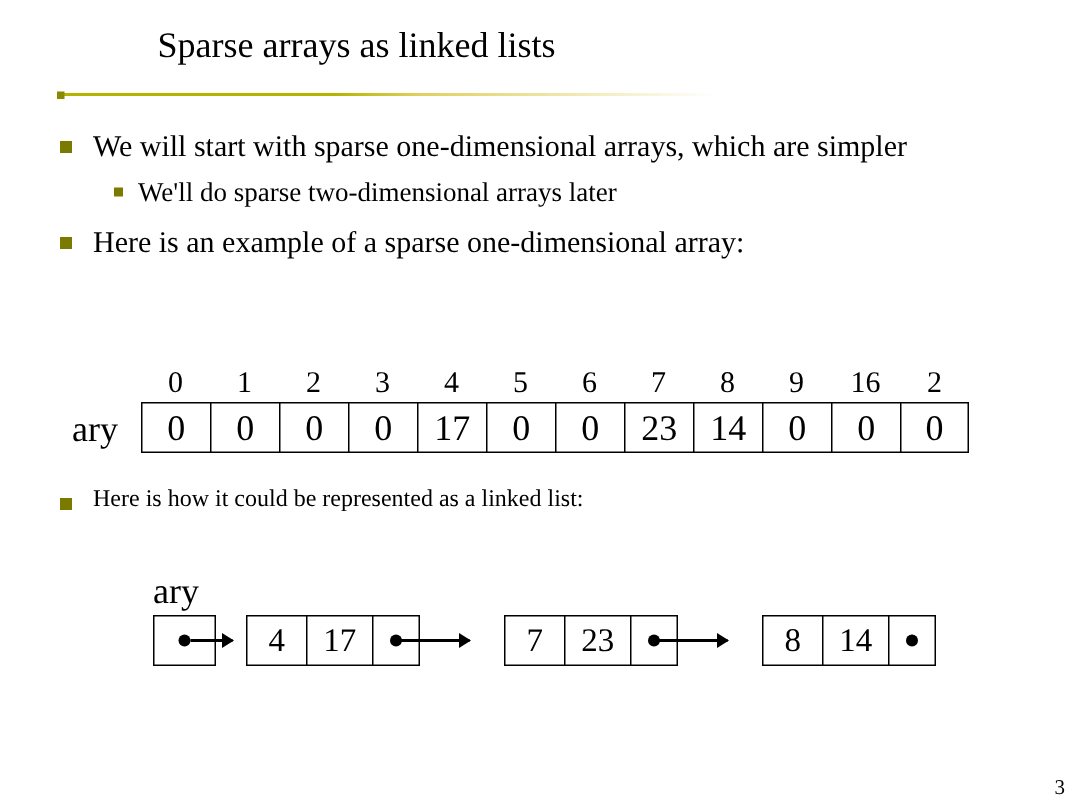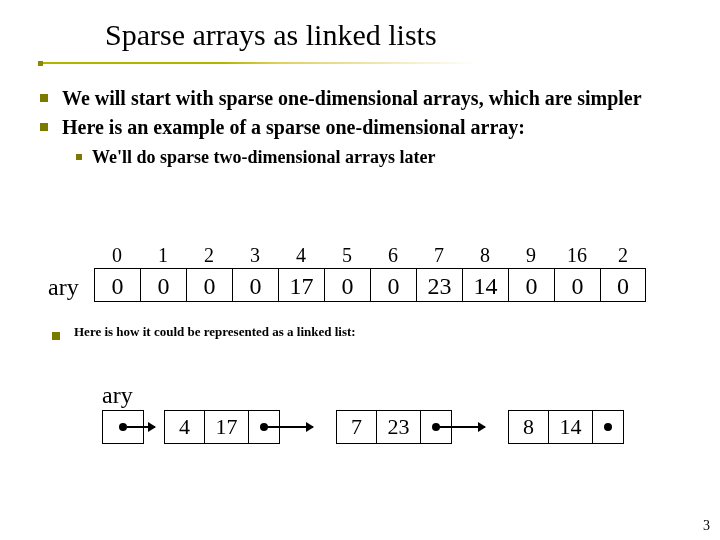--- a/index.html
+++ b/index.html
@@ -15,21 +15,21 @@
   .slide {
     width: 720px;
     height: 540px;
     position: relative;
     box-sizing: border-box;
   }
   .title {
     position: absolute;
     left: 105px;
     top: 18px;
-    font-size: 30px;
+    font-size: 24px;
     font-weight: normal;
     text-align: right;
   }
   .title-line {
     position: absolute;
     left: 38px;
     top: 62px;
     width: 440px;
     height: 2px;
     background: linear-gradient(to right, #b4b400 0%, #b4b400 42%, #e0d060 55%, #fff 100%);
@@ -54,21 +54,21 @@
 
   .b-row { display: flex; align-items: flex-start; margin-bottom: 4px; }
   .b-row.indent1 { margin-left: 36px; }
   .b-sq {
     width: 8px; height: 8px; background: #7a7a00;
     margin-top: 8px; margin-right: 14px; flex: 0 0 auto;
   }
   .b-sq.small {
     width: 6px; height: 6px; margin-top: 8px; margin-right: 10px;
   }
-  .b-text { flex: 1 1 auto; font-weight: bold; }
+  .b-text { flex: 1 1 auto; }
   .sub .b-text { font-size: 18px; }
 
   
   .arr {
     position: absolute;
     left: 50px;
     top: 244px;
   }
   .arr-label {
     position: absolute;
@@ -95,24 +95,24 @@
     border-right: none;
     text-align: center;
     font-size: 24px;
     line-height: 34px;
     box-sizing: border-box;
   }
   .arr-cell:last-child { border-right: 1px solid #000; }
 
   .bullet3 {
     position: absolute;
-    left: 52px;
+    left: 40px;
     top: 324px;
     width: 640px;
-    font-size: 13px;
+    font-size: 16px;
     display: flex;
     align-items: flex-start;
   }
 
   
   .ll {
     position: absolute;
     left: 102px;
     top: 380px;
   }
@@ -185,27 +185,27 @@
 
   <div class="title">Sparse arrays as linked lists</div>
   <div class="title-line"></div>
   <div class="dot"></div>
 
   <div class="content">
     <div class="b-row">
       <div class="b-sq"></div>
       <div class="b-text">We will start with sparse one-dimensional arrays, which are simpler</div>
     </div>
+    <div class="b-row indent1 sub" style="margin-top:6px;margin-bottom:10px;">
+      <div class="b-sq small"></div>
+      <div class="b-text">We'll do sparse two-dimensional arrays later</div>
+    </div>
     <div class="b-row">
       <div class="b-sq"></div>
       <div class="b-text">Here is an example of a sparse one-dimensional array:</div>
-    </div>
-    <div class="b-row indent1 sub" style="margin-top:6px;margin-bottom:10px;">
-      <div class="b-sq small"></div>
-      <div class="b-text">We'll do sparse two-dimensional arrays later</div>
     </div>
   </div>
 
   <div class="arr">
     <div class="arr-label">ary</div>
     <div class="arr-grid">
       <div class="arr-idx-row">
         <div class="arr-idx">0</div>
         <div class="arr-idx">1</div>
         <div class="arr-idx">2</div>

